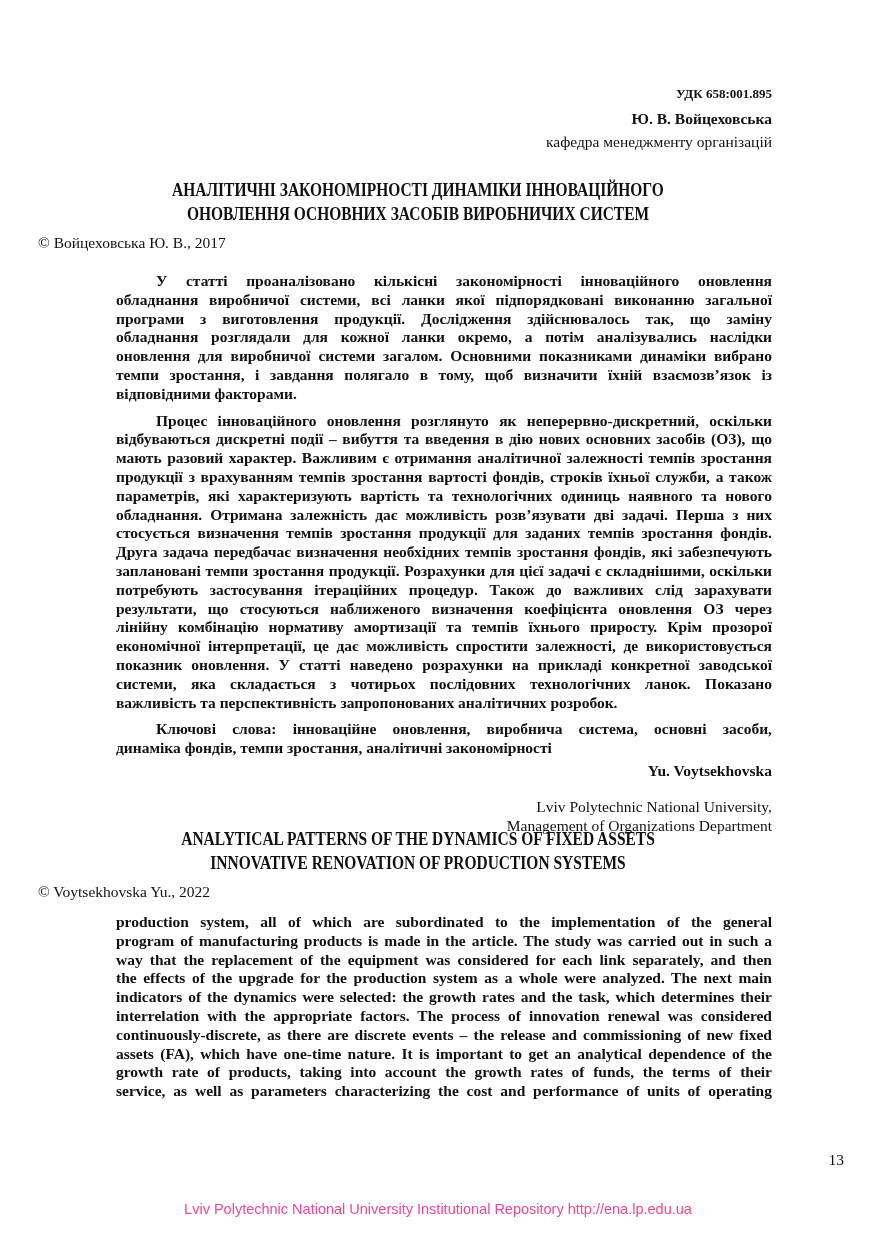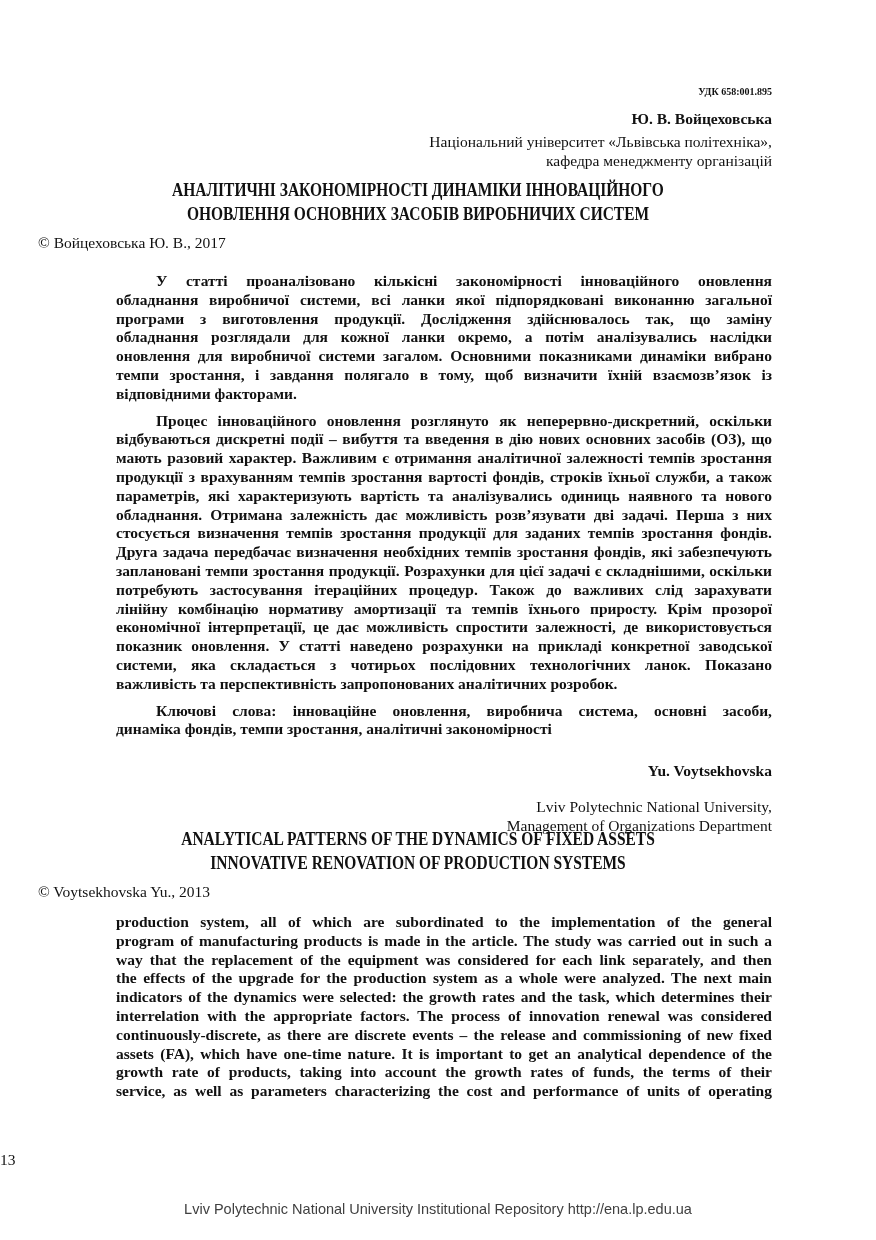--- a/index.html
+++ b/index.html
@@ -1,43 +1,42 @@
 <!DOCTYPE html>
 <html><head>
 <meta charset="utf-8">
 <style>
   html, body { margin: 0; padding: 0; background: #ffffff; }
   body { width: 876px; height: 1240px; position: relative; overflow: hidden; color: #111; }
   .page { position: absolute; left: 0; top: 0; width: 876px; height: 1240px; }
   .serif { font-family: "Liberation Serif", "DejaVu Serif", serif; }
   .abs { position: absolute; }
   .right { text-align: right; right: 104px; white-space: nowrap; }
-  .udk { top: 86px; font-size: 10px; font-weight: bold; }
+  .udk { top: 86px; font-size: 13px; font-weight: bold; }
   .author { font-size: 15.5px; font-weight: bold; }
   .affil { font-size: 15.5px; line-height: 19px; }
   .title { left: 60px; width: 716px; text-align: center; font-weight: bold; font-size: 18px; line-height: 24px; }
   .title .tl { display: block; white-space: nowrap; transform: scaleX(0.86); transform-origin: center; }
   .copy { left: 38px; font-size: 15.5px; white-space: nowrap; }
   .abstract { left: 116px; width: 656px; font-weight: bold; font-size: 15.5px; line-height: 18.8px; }
   .line { display: block; white-space: nowrap; overflow: visible; height: 18.8px; text-align: justify; text-align-last: justify; }
   .line.last { text-align-last: left; }
   .line.indent { padding-left: 40px; margin-top: 8px; }
-  .pagenum { left: 0; width: 844px; text-align: left; top: 1151px; font-size: 15.5px; }
-  .footer { left: 0; width: 876px; text-align: center; top: 1201px; font-family: "Liberation Sans", "DejaVu Sans", sans-serif; font-size: 14.5px; color: #404040; }
+  .pagenum { left: 0; width: 844px; text-align: right; top: 1151px; font-size: 15.5px; }
+  .footer { left: 0; width: 876px; text-align: center; top: 1201px; font-family: "Liberation Sans", "DejaVu Sans", sans-serif; font-size: 14.5px; color: #ec4899; }
 </style>
 </head>
 <body>
 
 <div class="page serif">
 
   <div class="abs right udk">УДК 658:001.895</div>
 
   <div class="abs right author" style="top:110px;">Ю. В. Войцеховська</div>
   <div class="abs right affil" style="top:132px;">
-    <div>Національний університет «Львівська політехніка»,</div>
     <div>кафедра менеджменту організацій</div>
   </div>
 
   <div class="abs title" style="top:178px;">
     <span class="tl">АНАЛІТИЧНІ ЗАКОНОМІРНОСТІ ДИНАМІКИ ІННОВАЦІЙНОГО</span>
     <span class="tl">ОНОВЛЕННЯ ОСНОВНИХ ЗАСОБІВ ВИРОБНИЧИХ СИСТЕМ</span>
   </div>
 
   <div class="abs copy" style="top:234px;">© Войцеховська Ю. В., 2017</div>
 
@@ -46,47 +45,48 @@
       <div class="line">обладнання виробничої системи, всі ланки якої підпорядковані виконанню загальної</div>
       <div class="line">програми з виготовлення продукції. Дослідження здійснювалось так, що заміну</div>
       <div class="line">обладнання розглядали для кожної ланки окремо, а потім аналізувались наслідки</div>
       <div class="line">оновлення для виробничої системи загалом. Основними показниками динаміки вибрано</div>
       <div class="line">темпи зростання, і завдання полягало в тому, щоб визначити їхній взаємозв’язок із</div>
       <div class="line last">відповідними факторами.</div>
       <div class="line indent">Процес інноваційного оновлення розглянуто як неперервно-дискретний, оскільки</div>
       <div class="line">відбуваються дискретні події – вибуття та введення в дію нових основних засобів (ОЗ), що</div>
       <div class="line">мають разовий характер. Важливим є отримання аналітичної залежності темпів зростання</div>
       <div class="line">продукції з врахуванням темпів зростання вартості фондів, строків їхньої служби, а також</div>
-      <div class="line">параметрів, які характеризують вартість та аналізувались одиниць наявного та нового</div>
+      <div class="line">параметрів, які характеризують вартість та технологічних одиниць наявного та нового</div>
       <div class="line">обладнання. Отримана залежність дає можливість розв’язувати дві задачі. Перша з них</div>
       <div class="line">стосується визначення темпів зростання продукції для заданих темпів зростання фондів.</div>
       <div class="line">Друга задача передбачає визначення необхідних темпів зростання фондів, які забезпечують</div>
       <div class="line">заплановані темпи зростання продукції. Розрахунки для цієї задачі є складнішими, оскільки</div>
       <div class="line">потребують застосування ітераційних процедур. Також до важливих слід зарахувати</div>
+      <div class="line">результати, що стосуються наближеного визначення коефіцієнта оновлення ОЗ через</div>
       <div class="line">лінійну комбінацію нормативу амортизації та темпів їхнього приросту. Крім прозорої</div>
       <div class="line">економічної інтерпретації, це дає можливість спростити залежності, де використовується</div>
       <div class="line">показник оновлення. У статті наведено розрахунки на прикладі конкретної заводської</div>
       <div class="line">системи, яка складається з чотирьох послідовних технологічних ланок. Показано</div>
       <div class="line last">важливість та перспективність запропонованих аналітичних розробок.</div>
       <div class="line indent">Ключові слова: інноваційне оновлення, виробнича система, основні засоби,</div>
       <div class="line last">динаміка фондів, темпи зростання, аналітичні закономірності</div>
     </div>
 
   <div class="abs right author" style="top:762px;">Yu. Voytsekhovska</div>
   <div class="abs right affil" style="top:797px;">
     <div>Lviv Polytechnic National University,</div>
     <div>Management of Organizations Department</div>
   </div>
 
   <div class="abs title" style="top:827px;">
     <span class="tl">ANALYTICAL PATTERNS OF THE DYNAMICS OF FIXED ASSETS</span>
     <span class="tl">INNOVATIVE RENOVATION OF PRODUCTION SYSTEMS</span>
   </div>
 
-  <div class="abs copy" style="top:883px;">© Voytsekhovska Yu., 2013</div>
+  <div class="abs copy" style="top:883px;">© Voytsekhovska Yu., 2022</div>
 
   <div class="abs abstract" id="en-abstract" style="top:913px;">
       <div class="line">production system, all of which are subordinated to the implementation of the general</div>
       <div class="line">program of manufacturing products is made in the article. The study was carried out in such a</div>
       <div class="line">way that the replacement of the equipment was considered for each link separately, and then</div>
       <div class="line">the effects of the upgrade for the production system as a whole were analyzed. The next main</div>
       <div class="line">indicators of the dynamics were selected: the growth rates and the task, which determines their</div>
       <div class="line">interrelation with the appropriate factors. The process of innovation renewal was considered</div>
       <div class="line">continuously-discrete, as there are discrete events – the release and commissioning of new fixed</div>
       <div class="line">assets (FA), which have one-time nature. It is important to get an analytical dependence of the</div>

